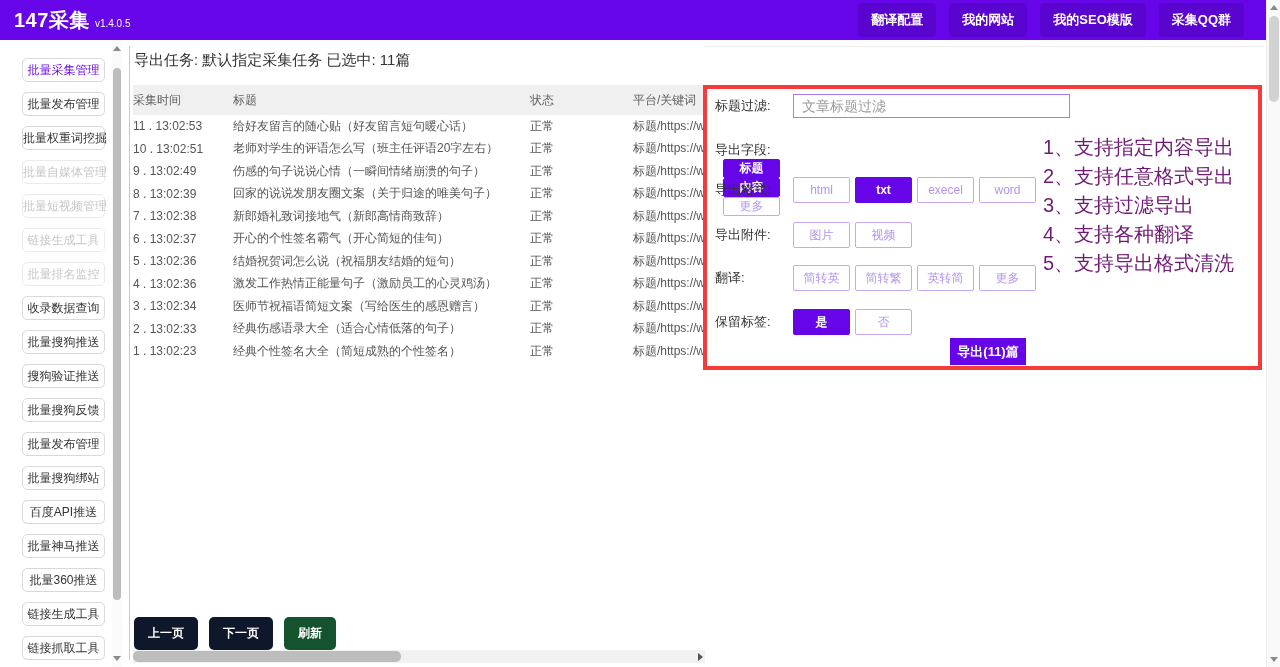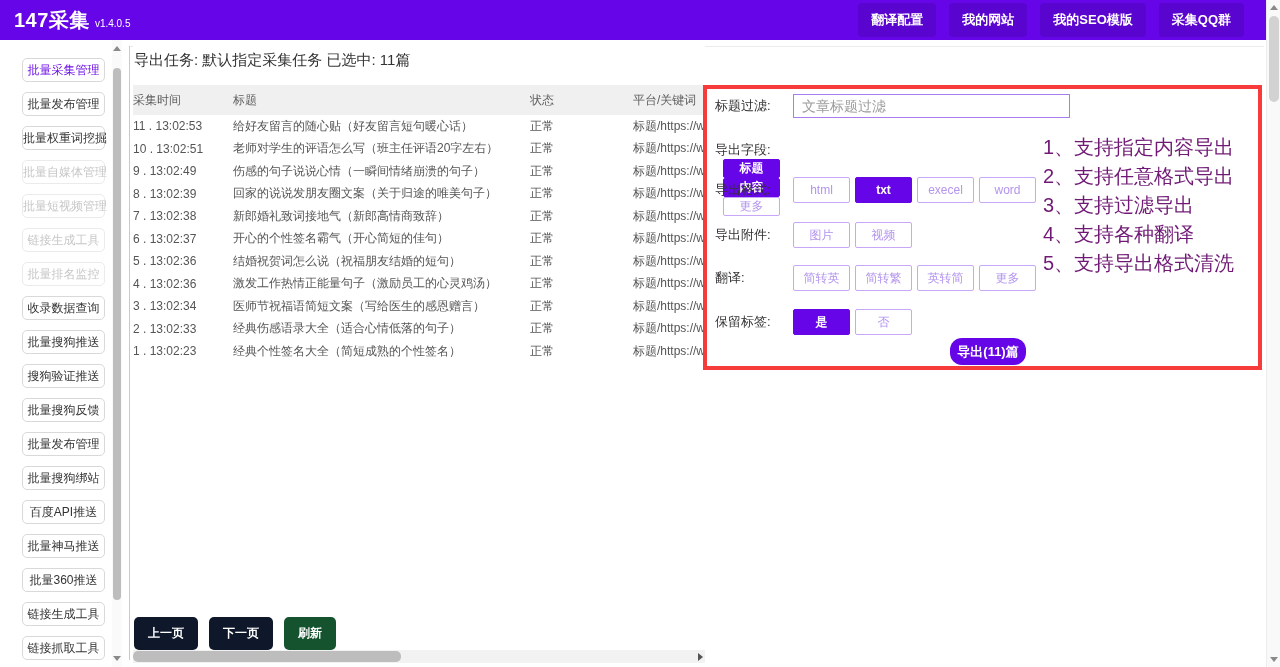--- a/index.html
+++ b/index.html
@@ -64,21 +64,21 @@
                   border:4px solid #f73b3b; background:#fff; z-index:4; }
   .p-row { position:absolute; left:8px; display:flex; align-items:center; height:26px;justify-content:space-between; }
   .p-label { width:78px; font-size:13px; color:#333; flex:none; }
   .filter-input { width:277px; height:24px; border:1px solid #a97df2; border-radius:0;
                   font-size:14px; padding:0 8px; color:#333; outline:none; font-family:inherit; }
   .filter-input::placeholder { color:#9b9b9b; }
   .opt { width:57px; height:26px; margin-right:5px; border:1px solid #c8a8f6; background:#fff;
          color:#b394ee; font-size:12px; border-radius:2px; cursor:pointer; font-family:inherit; }
   .opt.on { background:#6605e8; border-color:#6605e8; color:#fff; font-weight:bold; }
   .export-btn { position:absolute; left:243px; top:249px; width:76px; height:27px; background:#6605e8;
-                color:#fff; border:none; border-radius:12px; font-size:13px; font-weight:bold;
+                color:#fff; border:none; border-radius:0; font-size:13px; font-weight:bold;
                 cursor:pointer; font-family:inherit; }
   .annotations { position:absolute; left:336px; top:44px; color:#701a75; font-size:20px;
                  line-height:29px; white-space:nowrap; }
 
   
   .vscroll { position:fixed; right:0; top:0; width:14px; height:667px; background:#f9f9f9;
              border-left:1px solid #ededed; z-index:10; }
   .vscroll .thumb { position:absolute; left:2px; width:10px; top:16px; height:86px; background:#d2d2d2; border-radius:5px; }
   .vscroll .tri-up { left:3px; top:5px; }
   .vscroll .tri-down { left:3px; bottom:5px; }

